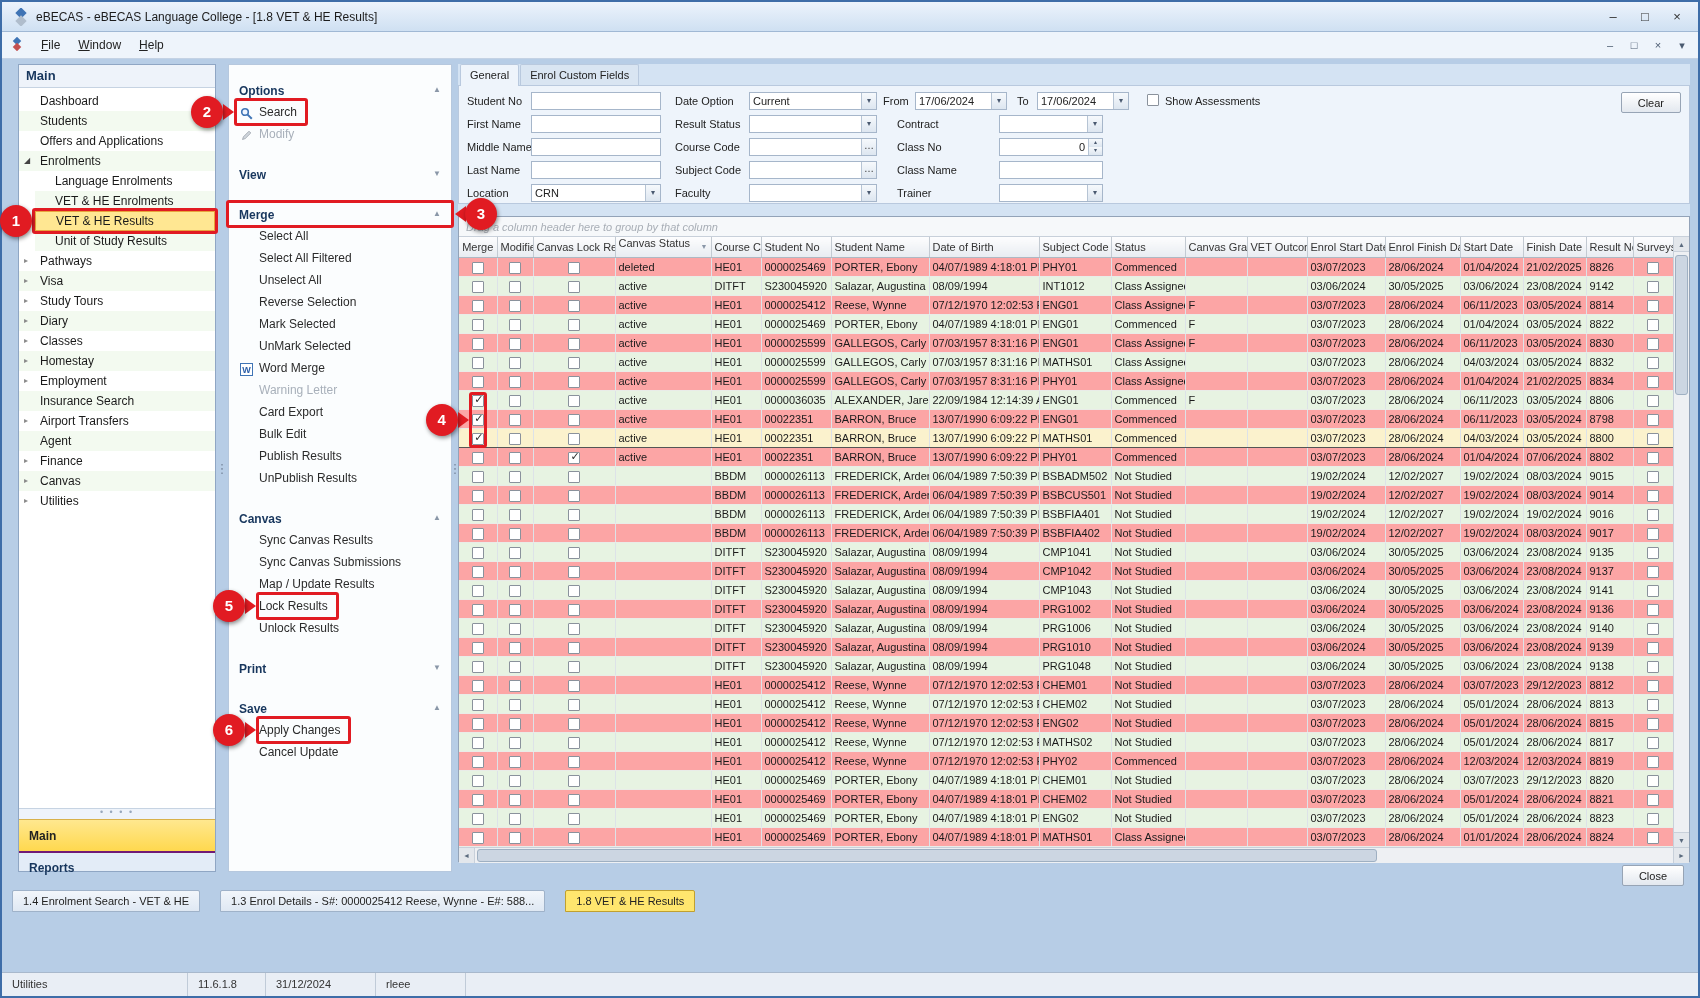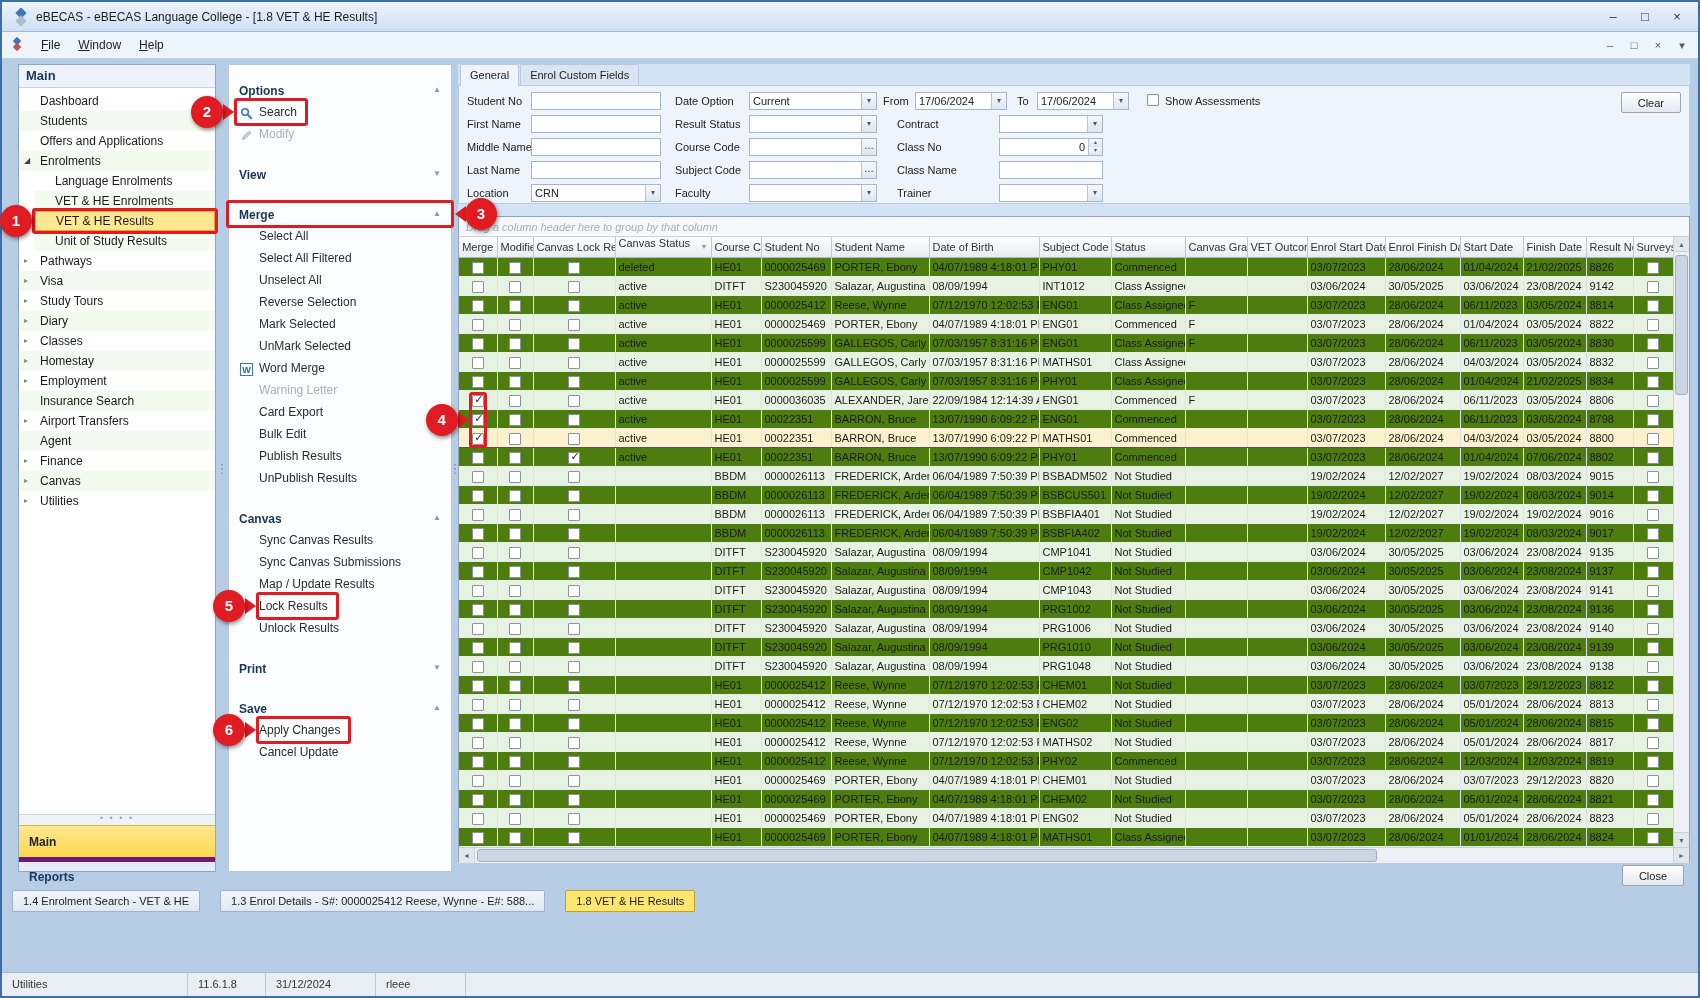--- a/index.html
+++ b/index.html
@@ -34,22 +34,22 @@
   .nav-panel{position:absolute;left:16px;top:5px;width:198px;height:808px;
     background:#eef3fa;border:1px solid #8fa6c4;display:flex;flex-direction:column}
   .nav-caption{height:22px;line-height:22px;font-size:13px;font-weight:bold;color:#17365d;padding-left:7px}
   .nav-tree{flex:1;background:#fff;border-top:1px solid #c6d3e2;border-bottom:1px solid #c6d3e2;overflow:hidden;padding-top:3px}
   .nav-item{position:relative;height:20px;line-height:20px;font-size:12px;color:#1a1a1a;padding-left:21px;white-space:nowrap}
   .nav-item:nth-child(even){background:#f3faf0}
   .nav-item.child{margin-left:16px;padding-left:20px}
   .nav-item.selected{background:#ffe792;border:1px solid #e8a33d;line-height:18px}
   .tree-arrow{position:absolute;left:5px;top:0;width:13px;font-size:8px;color:#8a8a8a;line-height:20px}
   .nav-grip{height:10px;line-height:7px;text-align:center;color:#98a8bc;font-size:9px;letter-spacing:2px}
-  .nav-group{height:14px;line-height:30px;padding-left:10px;font-size:12px;font-weight:bold;color:#17365d;
-    background:#e3ecf7;border-top:5px solid #701a75}
+  .nav-group{height:20px;line-height:30px;padding-left:10px;font-size:12px;font-weight:bold;color:#17365d;
+    background:#e3ecf7;border-top:2px solid #701a75}
   .nav-group.active{background:linear-gradient(#ffe88f,#ffd84e);color:#222;height:32px;line-height:32px;border-top:1px solid #d8b14a}
 
   
   .splitter{position:absolute;top:5px;height:808px;color:#7a8aa0;font-size:13px;
     display:flex;align-items:center;justify-content:center}
   .splitter-1{left:214px;width:12px}
   .splitter-2{left:450px;width:6px}
 
   
   .action-panel{position:absolute;left:226px;top:5px;width:224px;height:808px;
@@ -99,21 +99,21 @@
   .grid-table{table-layout:fixed;border-collapse:collapse;width:1214px}
   .grid-th{height:20px;font-size:11px;font-weight:normal;color:#333;text-align:left;padding:0 3px;
     background:linear-gradient(#fdfdfe,#e8ecf1);border-right:1px solid #c3cad2;border-bottom:1px solid #aeb8c3;
     overflow:hidden;white-space:nowrap}
   .grid-th.cb-th{text-align:center}
   .th-label{font-size:11px}
   .filter-arrow{float:right;font-size:7px;color:#8a97a8;line-height:20px}
   .grid-td{height:19px;font-size:11px;color:#1b1b1b;padding:0 3px;border-right:1px solid #dde2e8;
     border-bottom:1px solid #e9ece8;overflow:hidden;white-space:nowrap}
   .grid-td.cbcell{text-align:center;padding:0}
-  tr.grid-row{background:#4d7c0f}
+  tr.grid-row{background:#fca5a5}
   tr.grid-row.alt td{background:#e7f3e2}
   tr.row-selected td{background:#fbf2cd !important;border-top:1px solid #555;border-bottom:1px solid #555}
   .cb{width:12px;height:12px;border:1px solid #8a929c;background:#fff;display:inline-block;
     position:relative;border-radius:1px;vertical-align:middle}
   .cb.checked::after{content:"✓";position:absolute;left:-1px;top:-3px;width:14px;text-align:center;
     font-size:11px;font-weight:bold;color:#2a2a2a}
 
   .vscroll{width:16px;background:#eef0f3;border-left:1px solid #c8d0da;position:relative}
   .vs-btn{height:15px;text-align:center;font-size:7px;line-height:15px;color:#5a6a7e;background:#e3e7ec;border-bottom:1px solid #c8d0da}
   .vs-down{position:absolute;bottom:0;left:0;right:0;border-top:1px solid #c8d0da;border-bottom:none}

